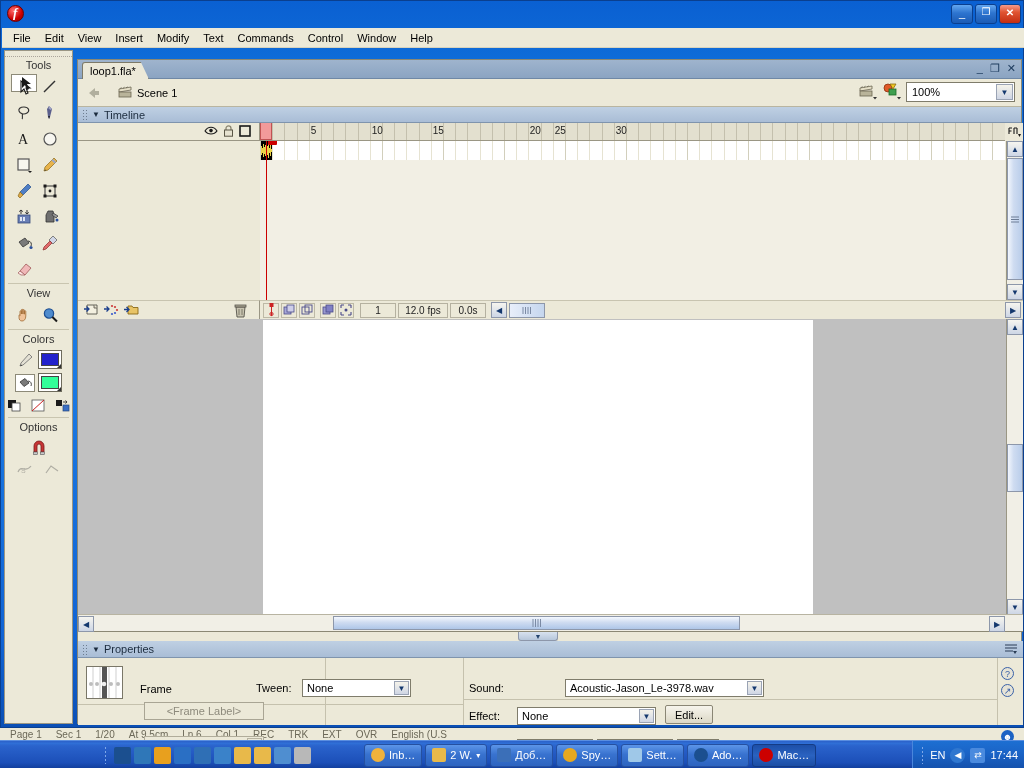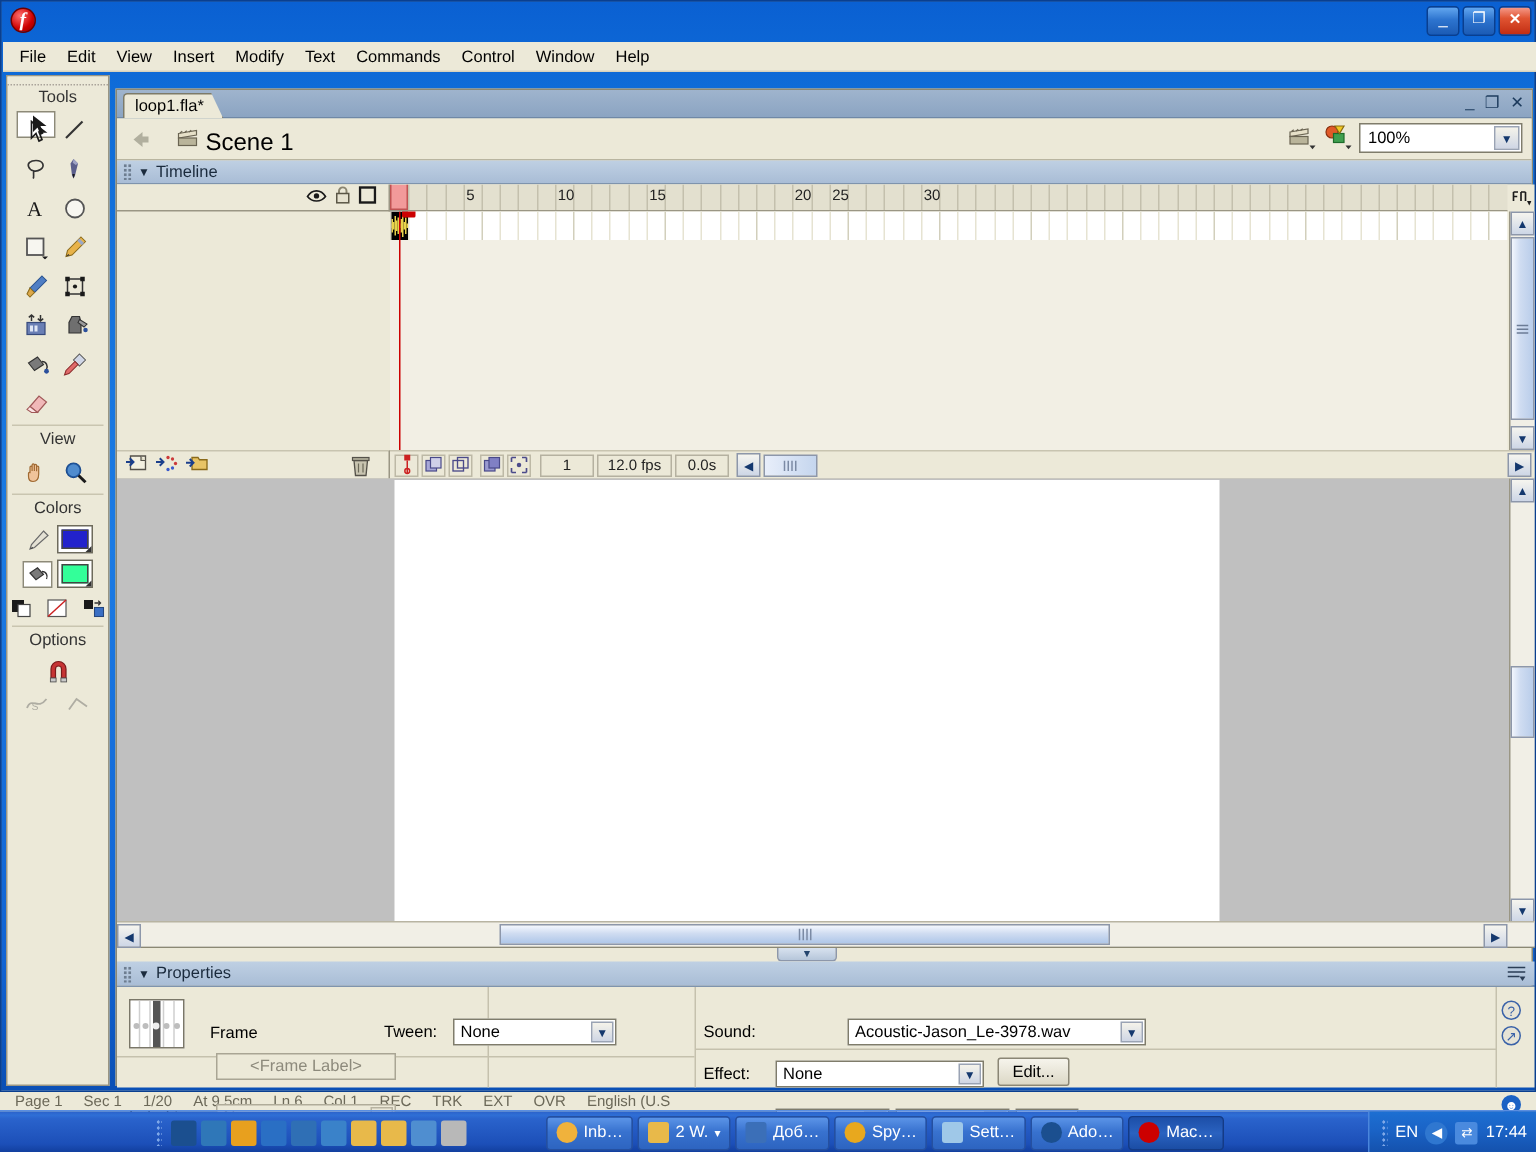--- a/index.html
+++ b/index.html
@@ -98,21 +98,21 @@
   }
   .docwinbtns{ position:absolute; right:5px; top:2px; color:#1c3a5c; font-size:11px; display:flex; gap:7px; }
   .docwinbtns span{ cursor:pointer; }
 
   .scenebar{
     position:absolute; left:0; top:19px; width:100%; height:28px;
     background:#ece9d8; border-bottom:1px solid #b9b5a0;
   }
   .backarrow{ position:absolute; left:8px; top:7px; width:15px; height:14px; opacity:.45; }
   .scene-ico{ position:absolute; left:40px; top:5px; }
-  .scene-label{ position:absolute; left:59px; top:8px; font-size:16px; }
+  .scene-label{ position:absolute; left:59px; top:8px; font-size:11px; }
   .scenebar .rgt{ position:absolute; right:6px; top:3px; display:flex; align-items:flex-start; gap:4px; }
   .zoomsel{
     width:109px; height:20px; background:#fff; border:1px solid #7f7c6b;
     display:flex; align-items:center; font-size:11px; padding-left:5px; position:relative; cursor:pointer;
   }
   .ddarrow{
     position:absolute; right:1px; top:1px; width:17px; height:16px;
     background:linear-gradient(to bottom,#f5f3ea,#cfd6e5); border:1px solid #9aa3b4;
     display:flex; align-items:center; justify-content:center; color:#14386e; font-size:8px;
   }

